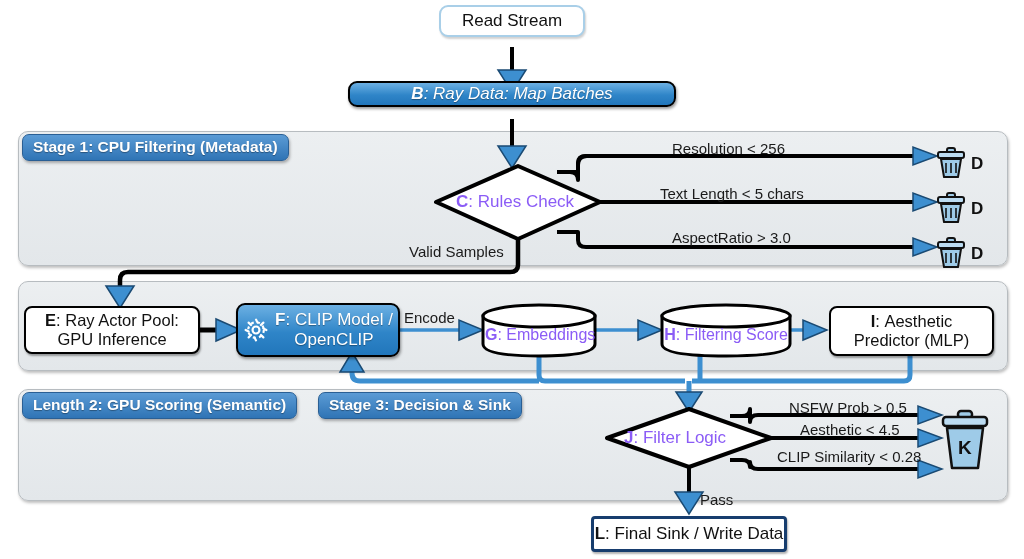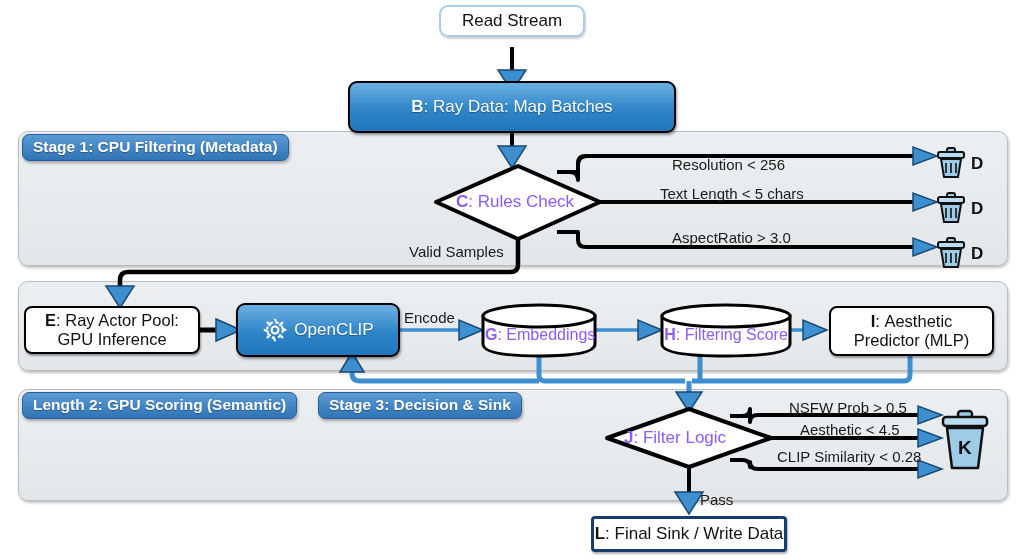--- a/index.html
+++ b/index.html
@@ -205,21 +205,21 @@
   </svg>
 
   <div class="stage-label" style="left:22px;top:134px;">Stage 1: CPU Filtering (Metadata)</div>
   <div class="stage-label" style="left:22px;top:392px;">Length 2: GPU Scoring (Semantic)</div>
   <div class="stage-label" style="left:318px;top:392px;">Stage 3: Decision &amp; Sink</div>
 
   <div class="node lt-node" style="left:439px;top:5px;width:146px;height:32px;">
     <span>Read Stream</span>
   </div>
 
-  <div class="node blue-node" style="left:348px;top:81px;width:328px;height:52px;">
+  <div class="node blue-node" style="left:348px;top:81px;width:328px;height:26px;font-style:italic;">
     <span>
       <b>B</b><span>:&nbsp;</span><span>Ray Data: Map Batches</span>
     </span>
   </div>
 
   <div class="diamond-text" style="left:456px;top:192px;">
     <b>C</b><span>:&nbsp;</span><span>Rules Check</span>
   </div>
 
   <div class="node white-node" style="left:24px;top:306px;width:176px;height:48px;flex-direction:column;">
@@ -231,20 +231,23 @@
 
   <div class="node blue-node" style="left:236px;top:303px;width:164px;height:54px;flex-direction:row;gap:6px;">
     <span style="flex:0 0 auto;display:flex;align-items:center;">
       <svg width="26" height="26" viewBox="0 0 24 24" fill="none" stroke="#ffffff" stroke-width="2">
         <circle cx="12" cy="12" r="3.2"></circle>
         <path d="M12 2.4 L13.4 5.2 M12 21.6 L10.6 18.8 M21.6 12 L18.8 10.6 M2.4 12 L5.2 13.4 M18.8 5.2 L16.6 7.4 M5.2 18.8 L7.4 16.6 M18.8 18.8 L16.6 16.6 M5.2 5.2 L7.4 7.4" stroke-linecap="round"></path>
         <circle cx="12" cy="12" r="7.2" stroke-dasharray="2.6 3.2"></circle>
       </svg>
     </span>
     <span style="display:flex;flex-direction:column;">
+      <span>
+        <b>F</b><span>:&nbsp;</span><span>CLIP Model /</span>
+      </span>
       <span>OpenCLIP</span>
     </span>
   </div>
 
   <div class="diamond-text" style="left:485px;top:326px;width:96px;text-align:center;font-size:16px;">
     <b>G</b><span>:&nbsp;</span><span>Embeddings</span>
   </div>
 
   <div class="diamond-text" style="left:663px;top:326px;width:126px;text-align:center;font-size:16px;">
     <b>H</b><span>:&nbsp;</span><span>Filtering Score</span>
@@ -260,21 +263,21 @@
   <div class="diamond-text" style="left:624px;top:428px;">
     <b>J</b><span>:&nbsp;</span><span>Filter Logic</span>
   </div>
 
   <div class="node navy-node" style="left:591px;top:516px;width:196px;height:36px;">
     <span>
       <b>L</b><span>:&nbsp;</span><span>Final Sink / Write Data</span>
     </span>
   </div>
 
-  <div class="edge-label" style="left:672px;top:140px;margin-top:16px;">Resolution &lt; 256</div>
+  <div class="edge-label" style="left:672px;top:140px;">Resolution &lt; 256</div>
   <div class="edge-label" style="left:660px;top:185px;">Text Length &lt; 5 chars</div>
   <div class="edge-label" style="left:672px;top:229px;">AspectRatio &gt; 3.0</div>
 
   <div class="node-letter" style="left:971px;top:154px;">D</div>
   <div class="node-letter" style="left:971px;top:199px;">D</div>
   <div class="node-letter" style="left:971px;top:244px;">D</div>
 
   <div class="edge-label" style="left:409px;top:243px;text-align:center;">Valid Samples</div>
 
   <div class="edge-label" style="left:404px;top:309px;">Encode</div>

